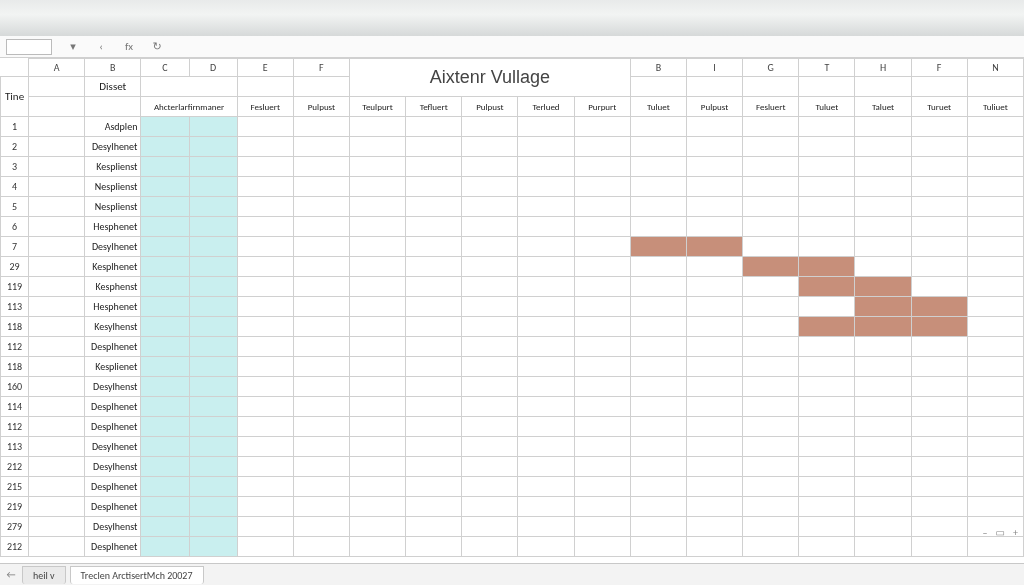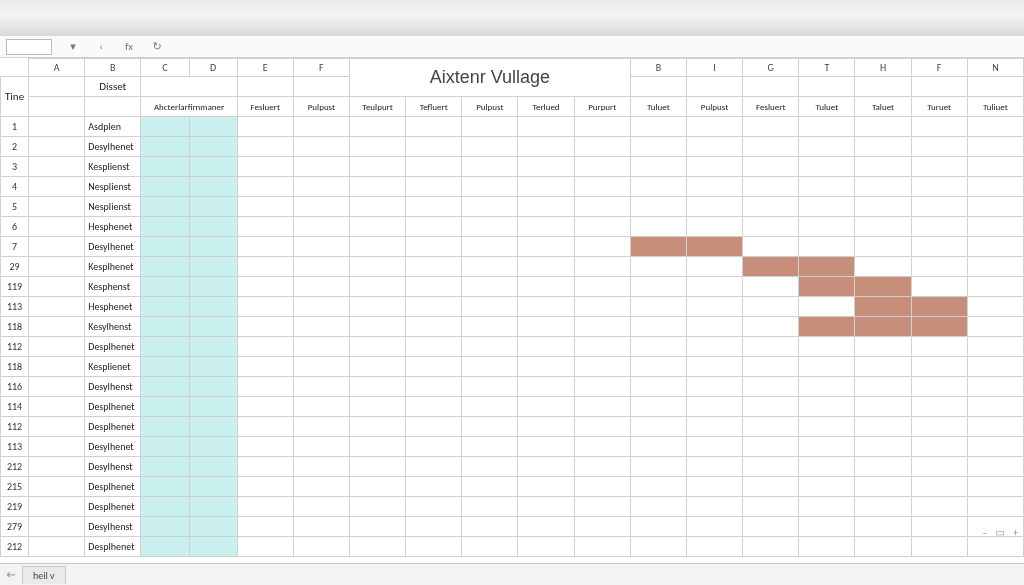--- a/index.html
+++ b/index.html
@@ -78,21 +78,21 @@
     font-size: 11px;
   }
   th.big-title { font-size: 18px; font-family: Liberation Sans, sans-serif; }
 
   tr.sub-headers th {
     font-weight: 400;
     font-size: 9px;
   }
 
   td.row-num { text-align: center; color: #333; background:#fff; }
-  td.row-lab { text-align: left; }
+  td.row-lab { text-align: right; }
 
   .highlight-cyan { background: #c9efef !important; }
   .bar-brown { background: #c78f7a !important; }
 
   
   .tab-strip {
     height: 22px;
     display: flex;
     align-items: center;
     border-top: 1px solid #c8c8c8;
@@ -483,21 +483,21 @@
           <td></td>
           <td></td>
           <td></td>
           <td></td>
           <td></td>
           <td></td>
           <td></td>
           <td></td>
         </tr>
         <tr>
-          <td class="row-num">116</td>
+          <td class="row-num">160</td>
           <td></td>
           <td class="row-lab">Desylhenst</td>
           <td class="highlight-cyan"></td>
           <td class="highlight-cyan"></td>
           <td></td>
           <td></td>
           <td></td>
           <td></td>
           <td></td>
           <td></td>
@@ -684,13 +684,14 @@
 <div class="br-controls">
   <span>–</span>
   <span>▭</span>
   <span>+</span>
 </div>
 </div>
 
 <div class="tab-strip">
   <span class="tab-nav">←</span>
   <div class="tab inactive">heil v</div>
+  <div class="tab">Treclen ArctisertMch 20027</div>
 </div>
 
 </body></html>

